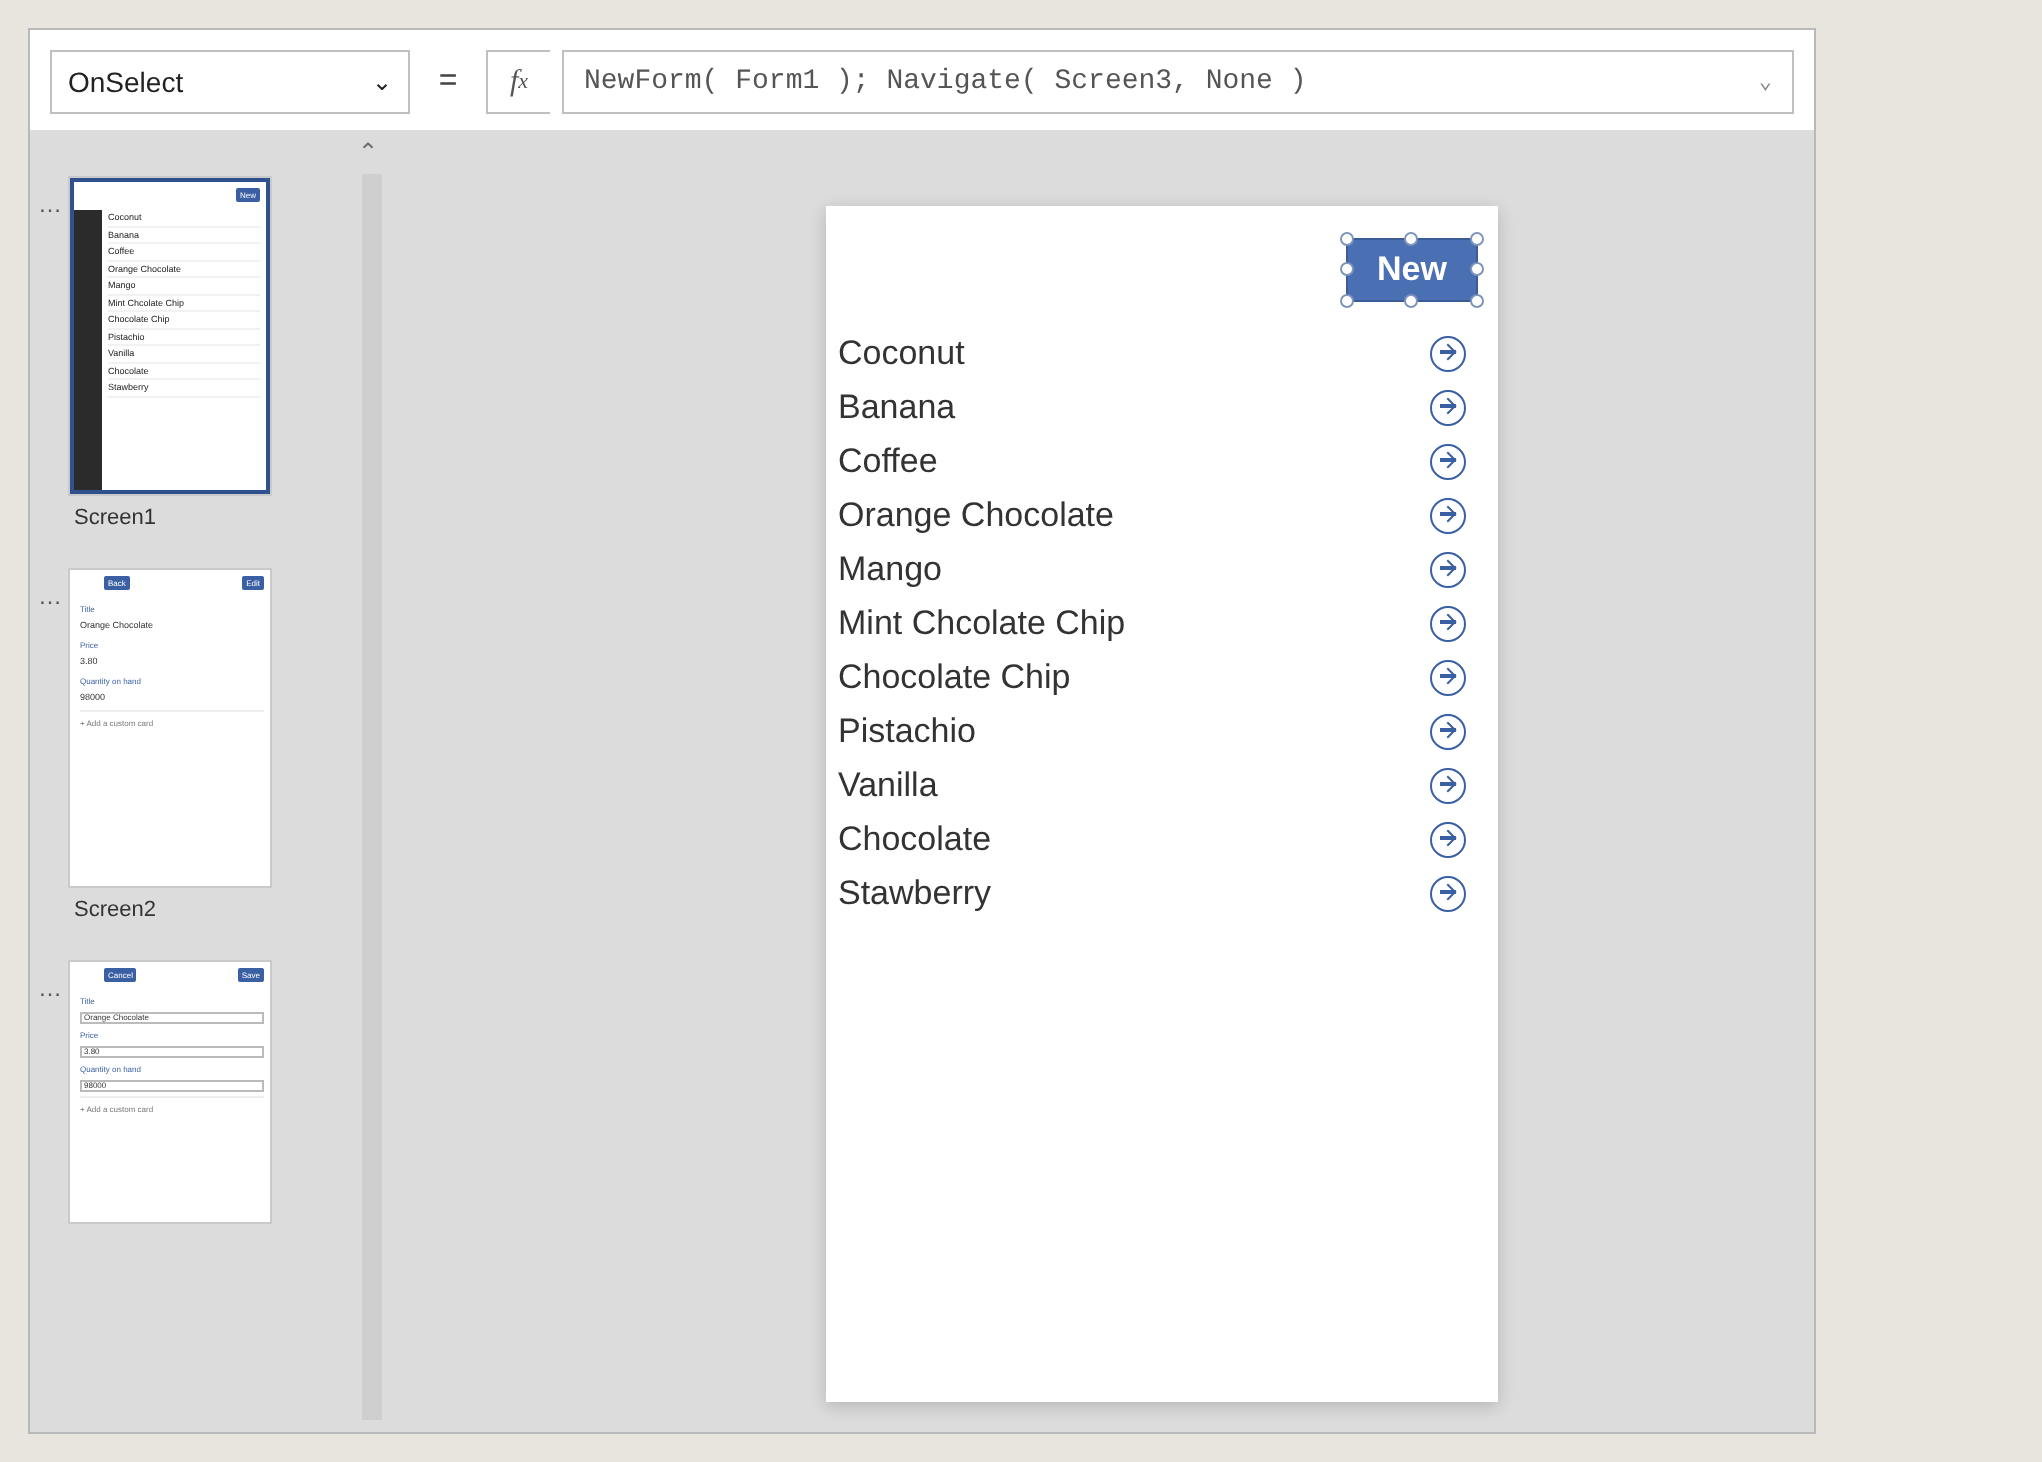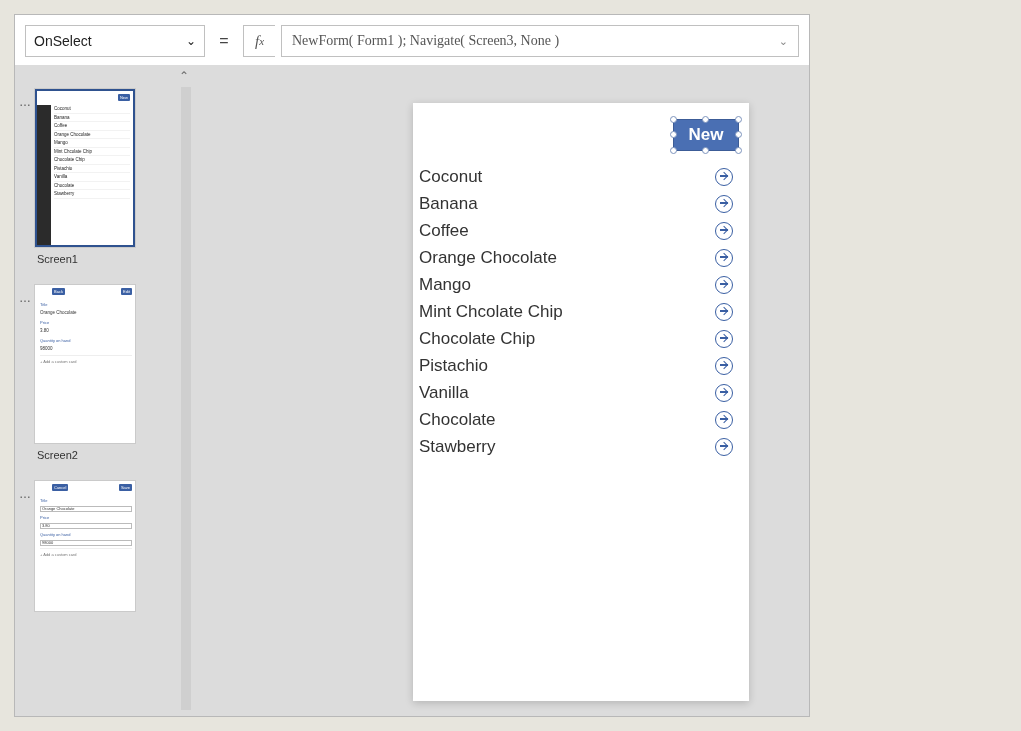--- a/index.html
+++ b/index.html
@@ -5,21 +5,21 @@
   * { box-sizing: border-box; margin: 0; padding: 0; }
   body {
     background: #e7e5dd;
     font-family: "Segoe UI", Arial, sans-serif;
     width: 1021px;
     height: 731px;
     overflow: hidden;
     padding: 14px;
   }
   .app-frame {
-    width: 796px;
+    width: 894px;
     height: 703px;
     background: #fff;
     border: 1px solid #b8b8b8;
     position: relative;
     overflow: hidden;
   }
   
   .formula-bar {
     position: absolute;
     top: 10px;
@@ -64,21 +64,21 @@
     font-style: italic;
     color: #555;
     font-family: Georgia, serif;
   }
   .formula-input {
     flex: 1;
     border: 1px solid #c0c0c0;
     display: flex;
     align-items: center;
     padding: 0 10px;
-    font-family: Liberation Serif, serif;
+    font-family: Liberation Mono, monospace;
     font-size: 14px;
     color: #555;
     justify-content: space-between;
   }
   .formula-caret {
     font-size: 11px;
     color: #888;
   }
   
   .workspace {

